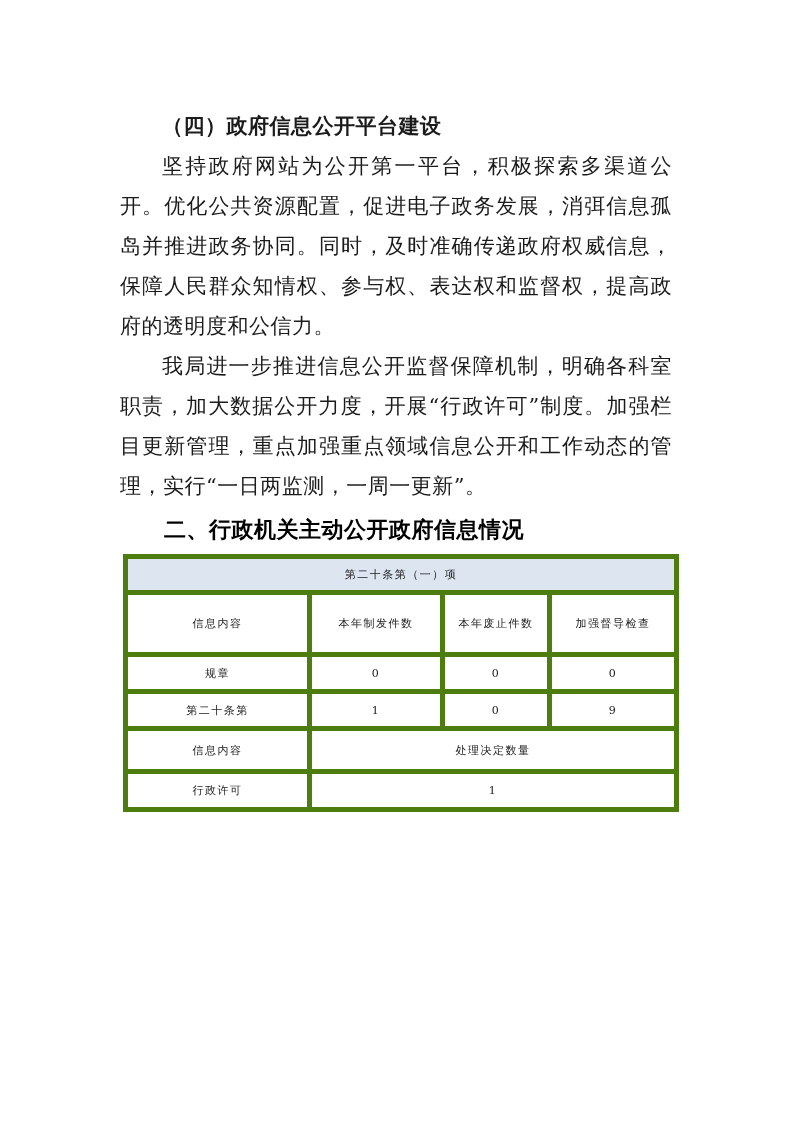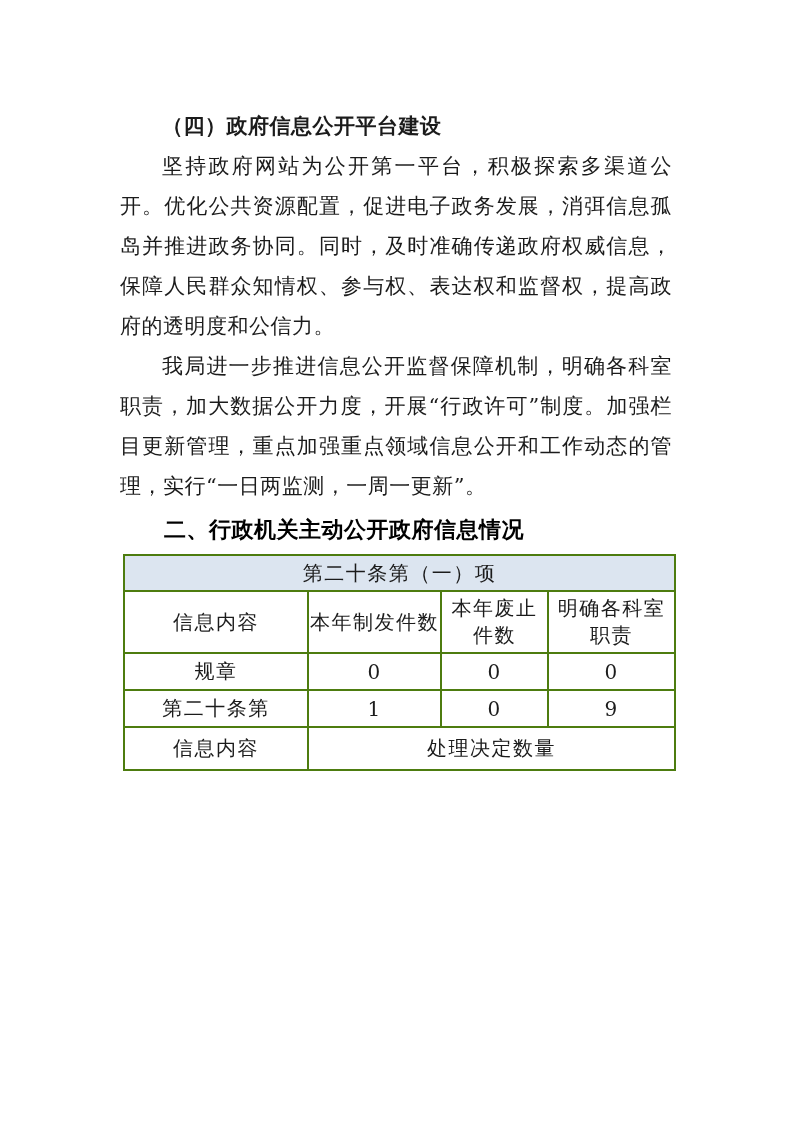--- a/index.html
+++ b/index.html
@@ -41,22 +41,22 @@
     color:#000000;
   }
   table.report {
     border-collapse:collapse;
     table-layout:fixed;
     width:551px;
     margin-left:3px;
     border:2px solid #2f2f2f;
   }
   table.report td {
-    border:2px solid #4d7c0f;
-    font-size:20px;
+    border:5px solid #4d7c0f;
+    font-size:11px;
     text-align:center;
     vertical-align:middle;
     padding:0;
     letter-spacing:1.5px;
     color:#1b1b1b;
   }
   td.section-band { background:#dce5f0; }
   tr.r-band   { height:36px; }
   tr.r-cols   { height:62px; }
   tr.r-data   { height:37px; }
@@ -86,34 +86,38 @@
       <col style="width:127px">
     </colgroup>
     <tbody>
       <tr class="r-band">
         <td colspan="4" class="section-band">第二十条第（一）项</td>
       </tr>
       <tr class="r-cols">
         <td>信息内容</td>
         <td>本年制发件数</td>
         <td>本年废止件数</td>
-        <td>明确各科室职责</td>
+        <td>加强督导检查</td>
       </tr>
       <tr class="r-data">
         <td class="cell-left">规章</td>
         <td>0</td>
         <td>0</td>
         <td>0</td>
       </tr>
       <tr class="r-data">
         <td class="cell-left">第二十条第</td>
         <td>1</td>
         <td>0</td>
         <td>9</td>
       </tr>
       <tr class="r-cols2">
         <td>信息内容</td>
         <td colspan="3">处理决定数量</td>
       </tr>
+      <tr class="r-data2">
+        <td class="cell-left">行政许可</td>
+        <td colspan="3">1</td>
+      </tr>
     </tbody>
   </table>
 
 </div>
 
 </body></html>

